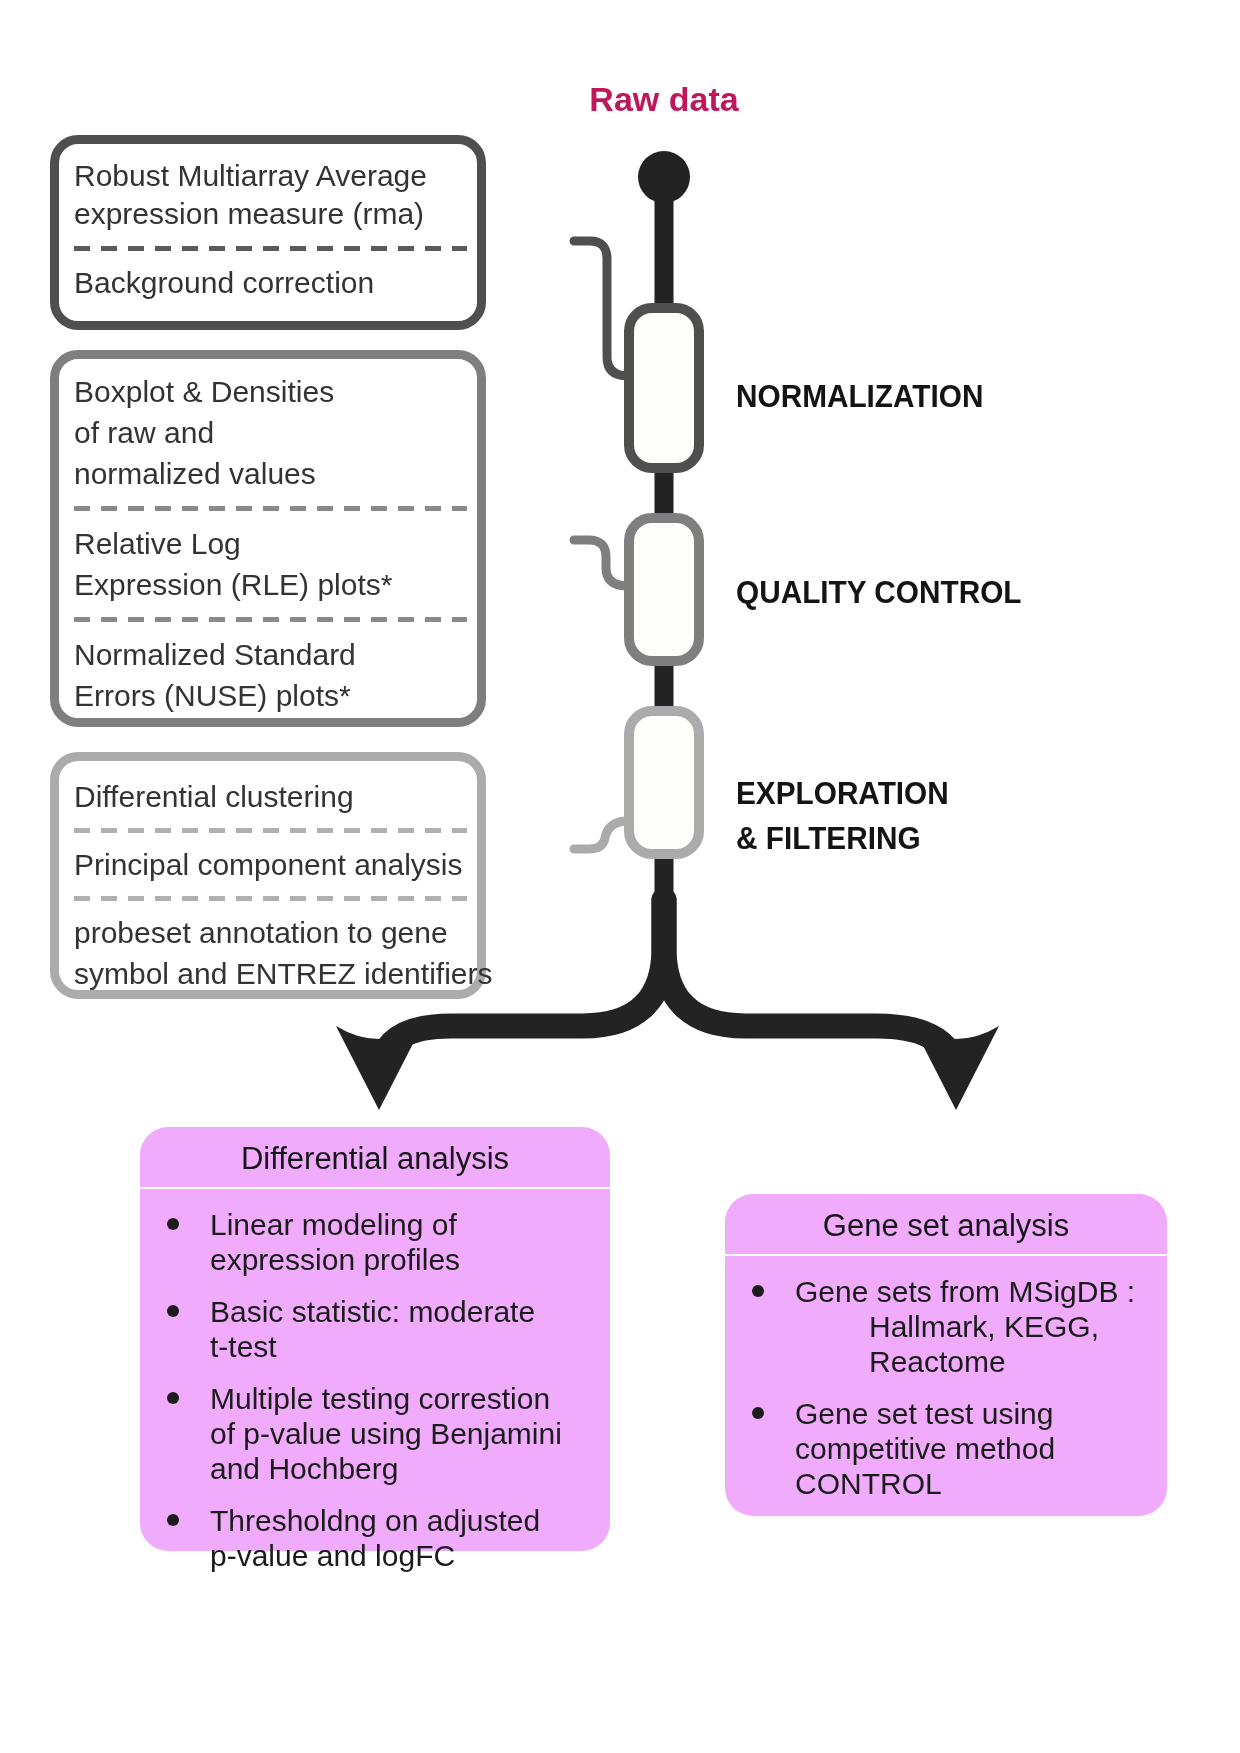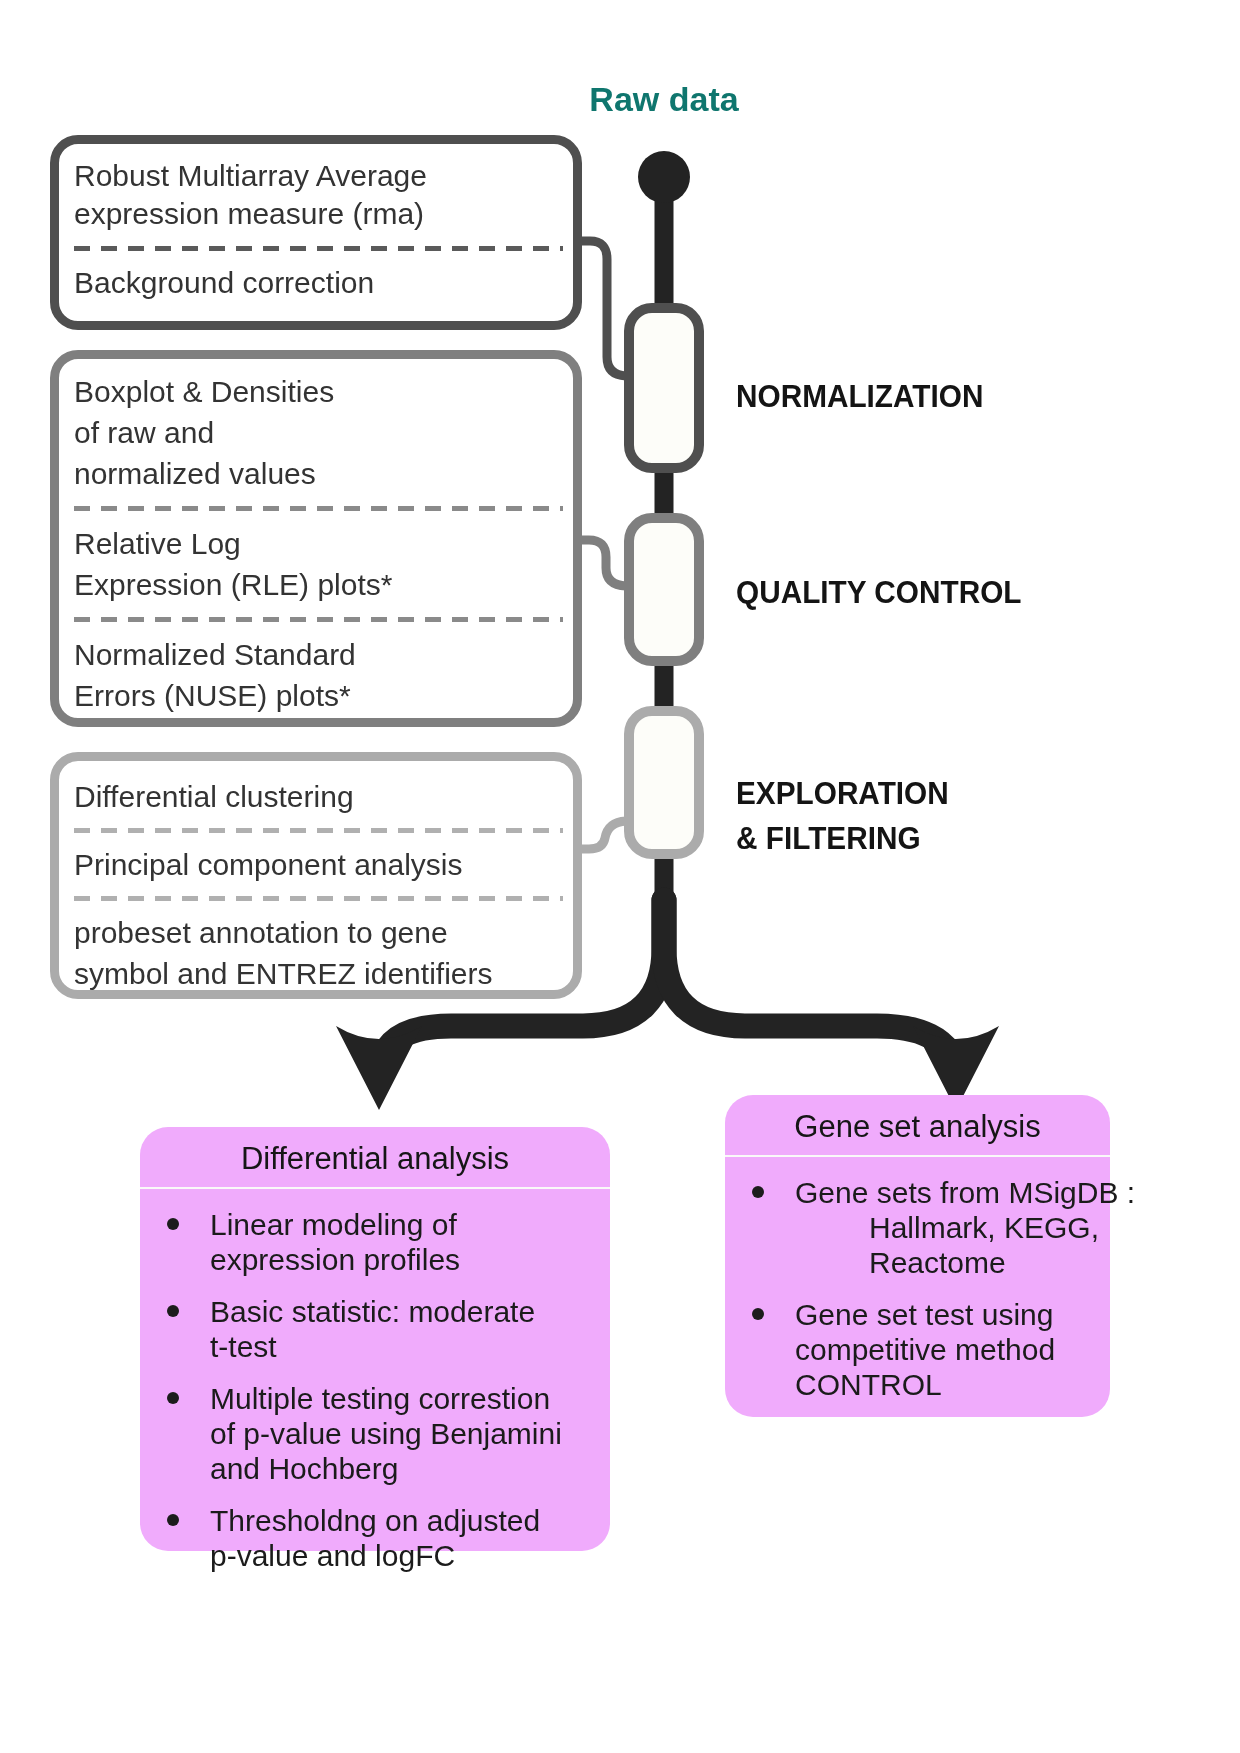--- a/index.html
+++ b/index.html
@@ -4,26 +4,26 @@
 <style>
   html,body { margin:0; padding:0; background:#ffffff; }
   .canvas {
     position:relative; width:1240px; height:1753px; background:#ffffff;
     font-family:"Liberation Sans", sans-serif; overflow:hidden;
   }
   svg.flow-art { position:absolute; left:0; top:0; width:1240px; height:1753px; }
 
   .raw-title {
     position:absolute; left:548px; top:80px; width:232px; text-align:center;
-    font-size:34px; font-weight:bold; color:#0f766e; letter-spacing:0px;
+    font-size:34px; font-weight:bold; color:#be185d; letter-spacing:0px;
   }
 
   
   .pbox {
-    position:absolute; left:50px; width:532px; box-sizing:border-box;
+    position:absolute; left:50px; width:436px; box-sizing:border-box;
     background:#ffffff; border-style:solid; border-radius:28px;
     color:#333333; font-size:30px;
   }
   .pbox1 { top:135px; height:195px; border-width:9px; border-color:#4f4f4f; padding:13px 10px 10px 15px; }
   .pbox2 { top:350px; height:377px; border-width:9px; border-color:#7f7f7f; padding:12px 10px 10px 15px; }
   .pbox3 { top:752px; height:247px; border-width:9px; border-color:#ababab; padding:15px 10px 10px 15px; }
   .pbox .line { line-height:41px; white-space:nowrap; }
   .pbox1 .line { line-height:38px; }
   .dash-sep { height:5px; margin:13px 0; background-repeat:repeat-x; }
   .sep1 { background:repeating-linear-gradient(90deg,#5a5a5a 0 16px,transparent 16px 27px); }
@@ -38,21 +38,21 @@
   .stage-1 { top:374px; }
   .stage-2 { top:570px; }
   .stage-3 { top:771px; }
 
   
   .rbox {
     position:absolute; box-sizing:border-box; background:#f0abfc; border-radius:28px;
     color:#1b1b1b; font-size:30px;
   }
   .rbox-diff { left:140px; top:1127px; width:470px; height:424px; }
-  .rbox-gene { left:725px; top:1095px; width:385px; height:322px; }
+  .rbox-gene { left:725px; top:1194px; width:442px; height:322px; }
   .rtitle { text-align:center; font-size:31px; color:#161616; padding:14px 0 10px 0; }
   .rsep { height:2px; background:#f9f9f8; }
   .rbody { padding:18px 14px 0 27px; }
   .bullet-item { display:flex; margin-bottom:17px; }
   .bullet-dot { width:12px; height:12px; border-radius:50%; background:#1c1c1c; margin:11px 15px 0 0; flex-shrink:0; }
   .blines .line { line-height:35px; white-space:nowrap;margin-left:16px; }
   .blines .indent { padding-left:74px; }
 </style>
 </head>
 <body>

